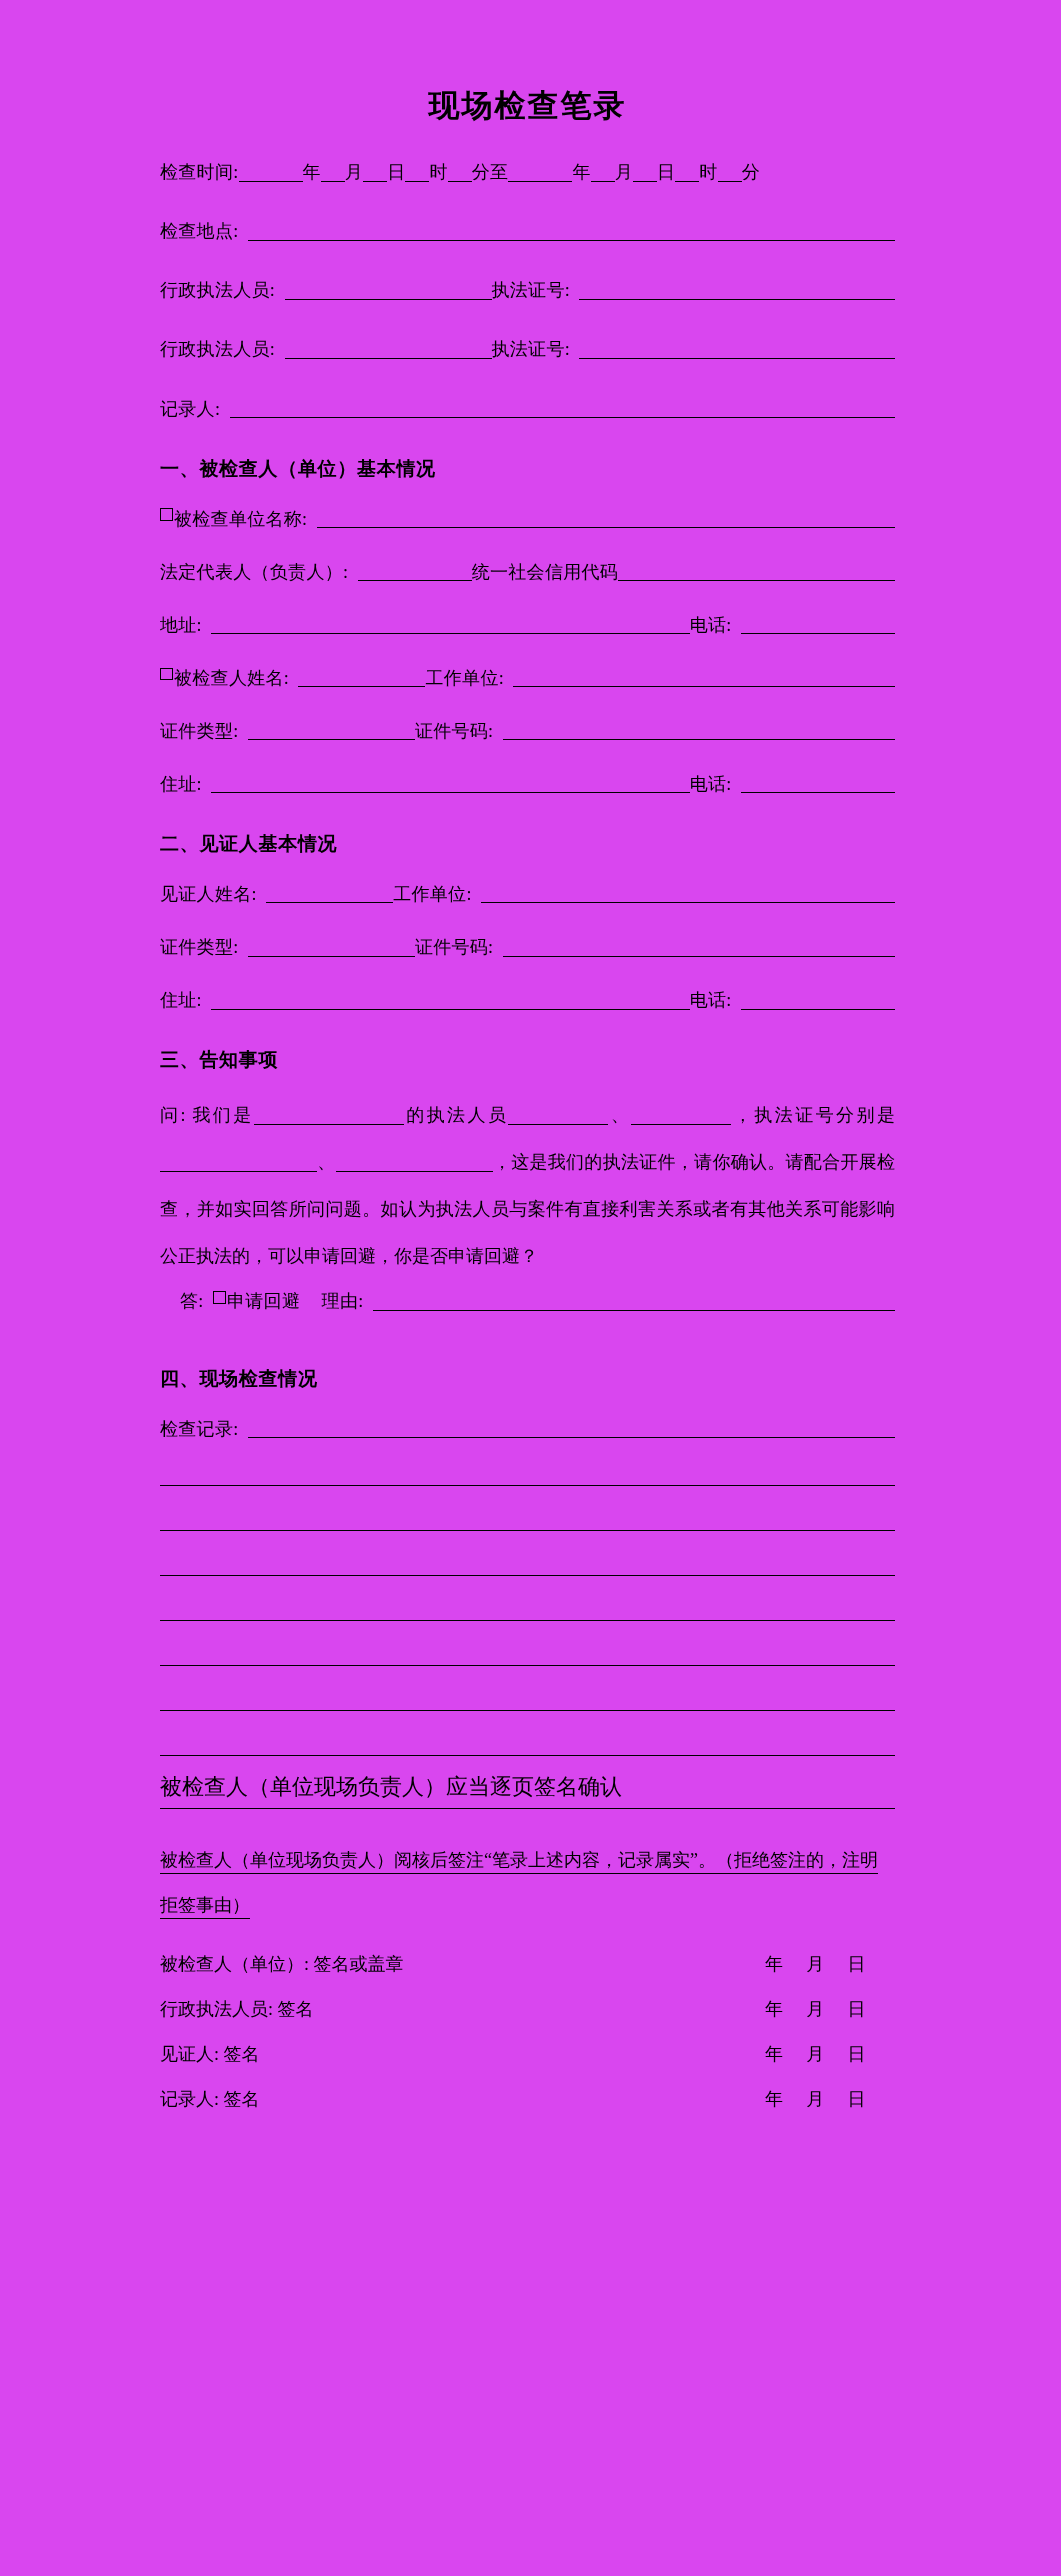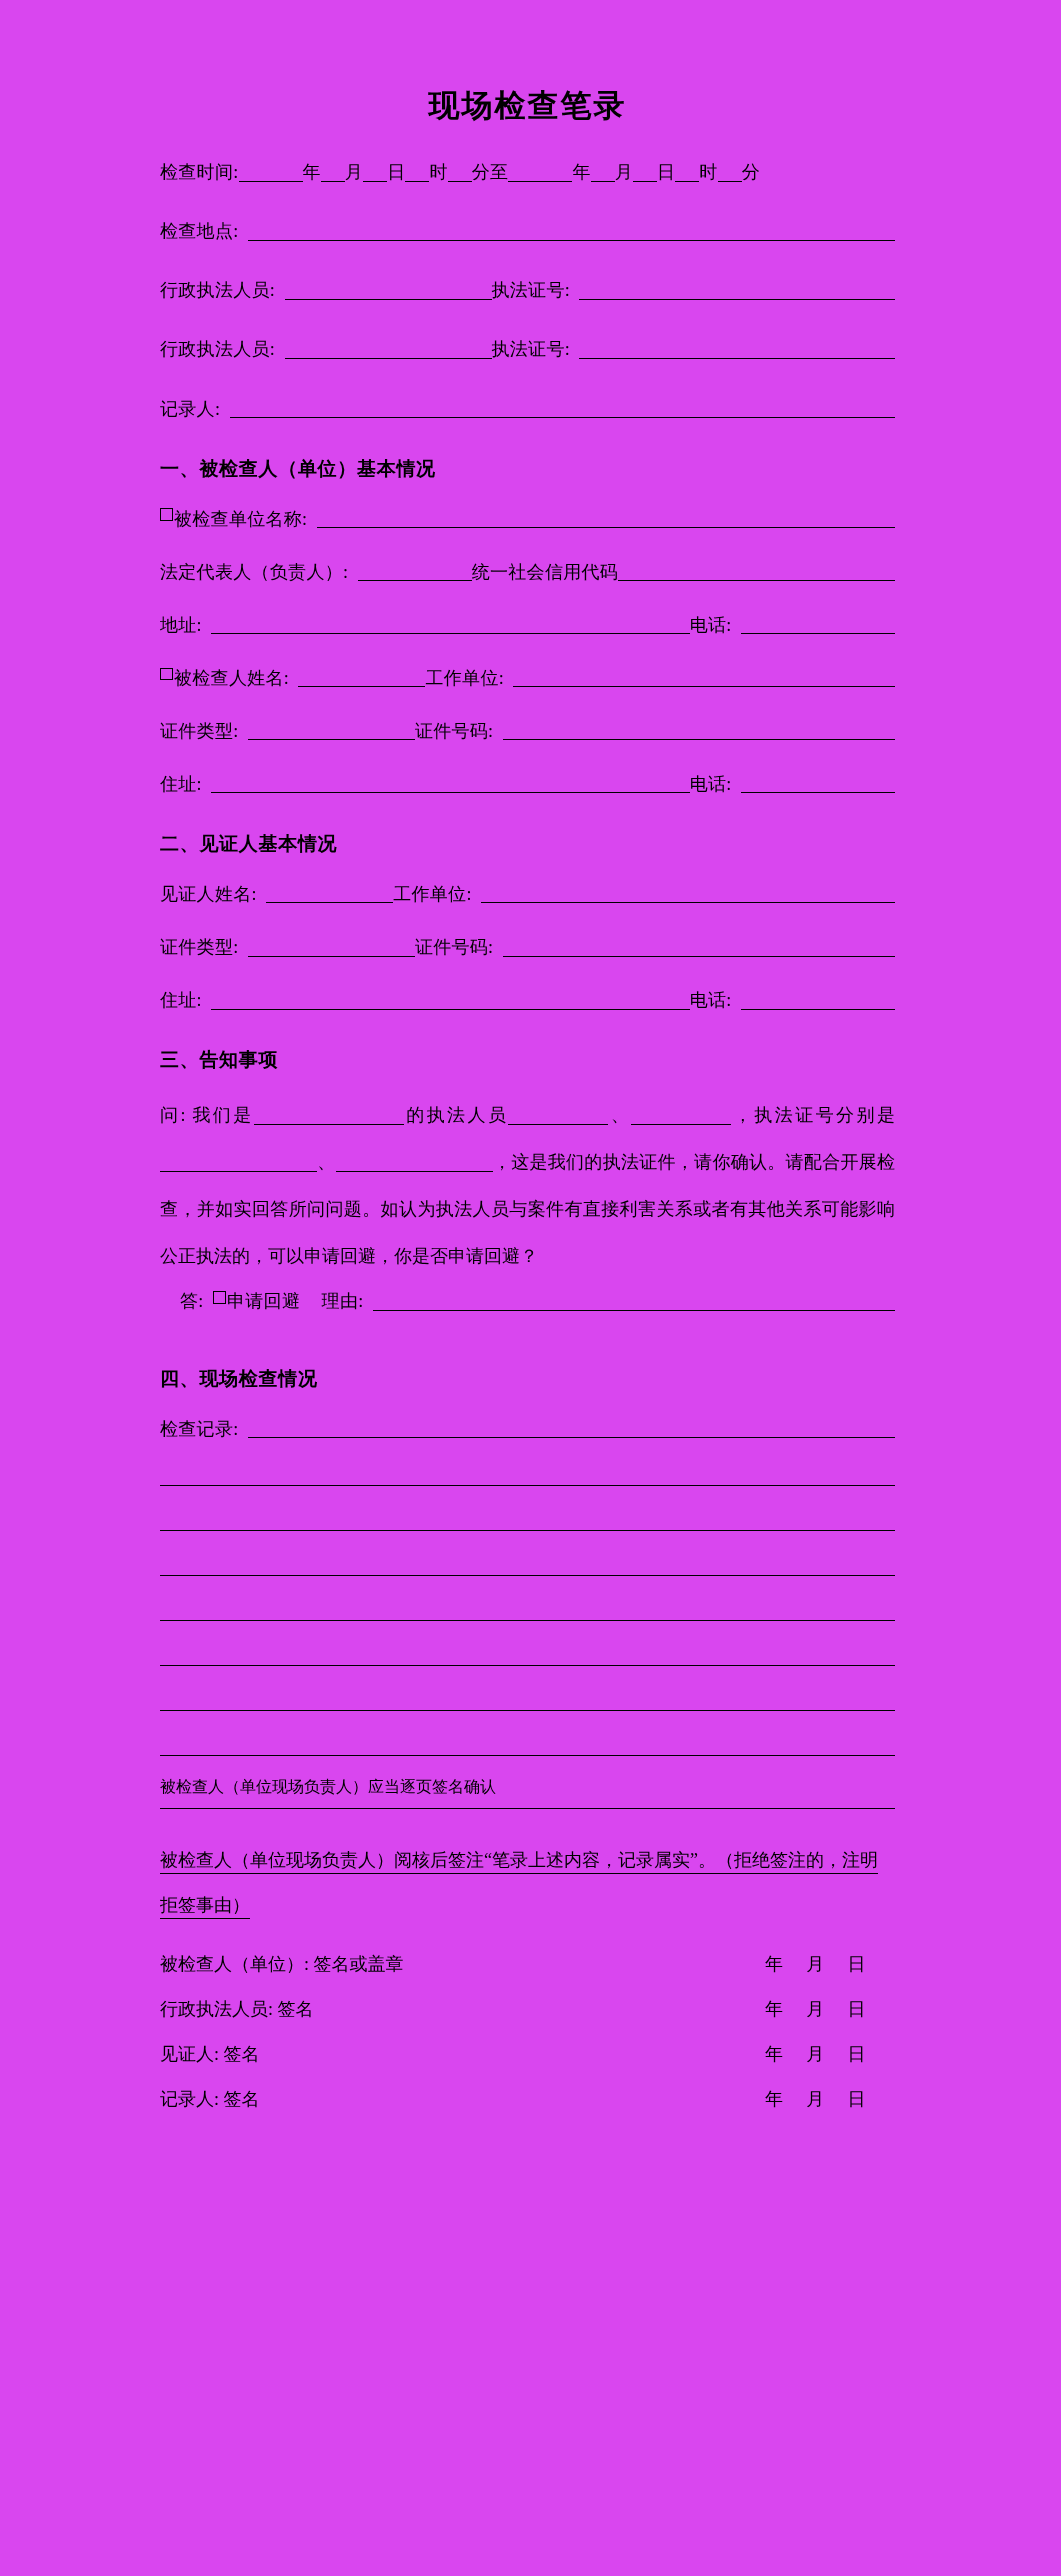--- a/index.html
+++ b/index.html
@@ -110,21 +110,21 @@
 
   
   .blank-line {
     border-bottom: 1.5px solid #000;
     height: 44px;
     width: 100%;
   }
 
   
   .ul-stmt {
-    font-size: 16px;
+    font-size: 22px;
     line-height: 29px;
     border-bottom: 1.5px solid #000;
     padding-bottom: 6.7px;
     white-space: nowrap;
   }
   .ul-stmt-wrap {
     font-size: 18px;
     line-height: 45px;
     white-space: normal;
   }

